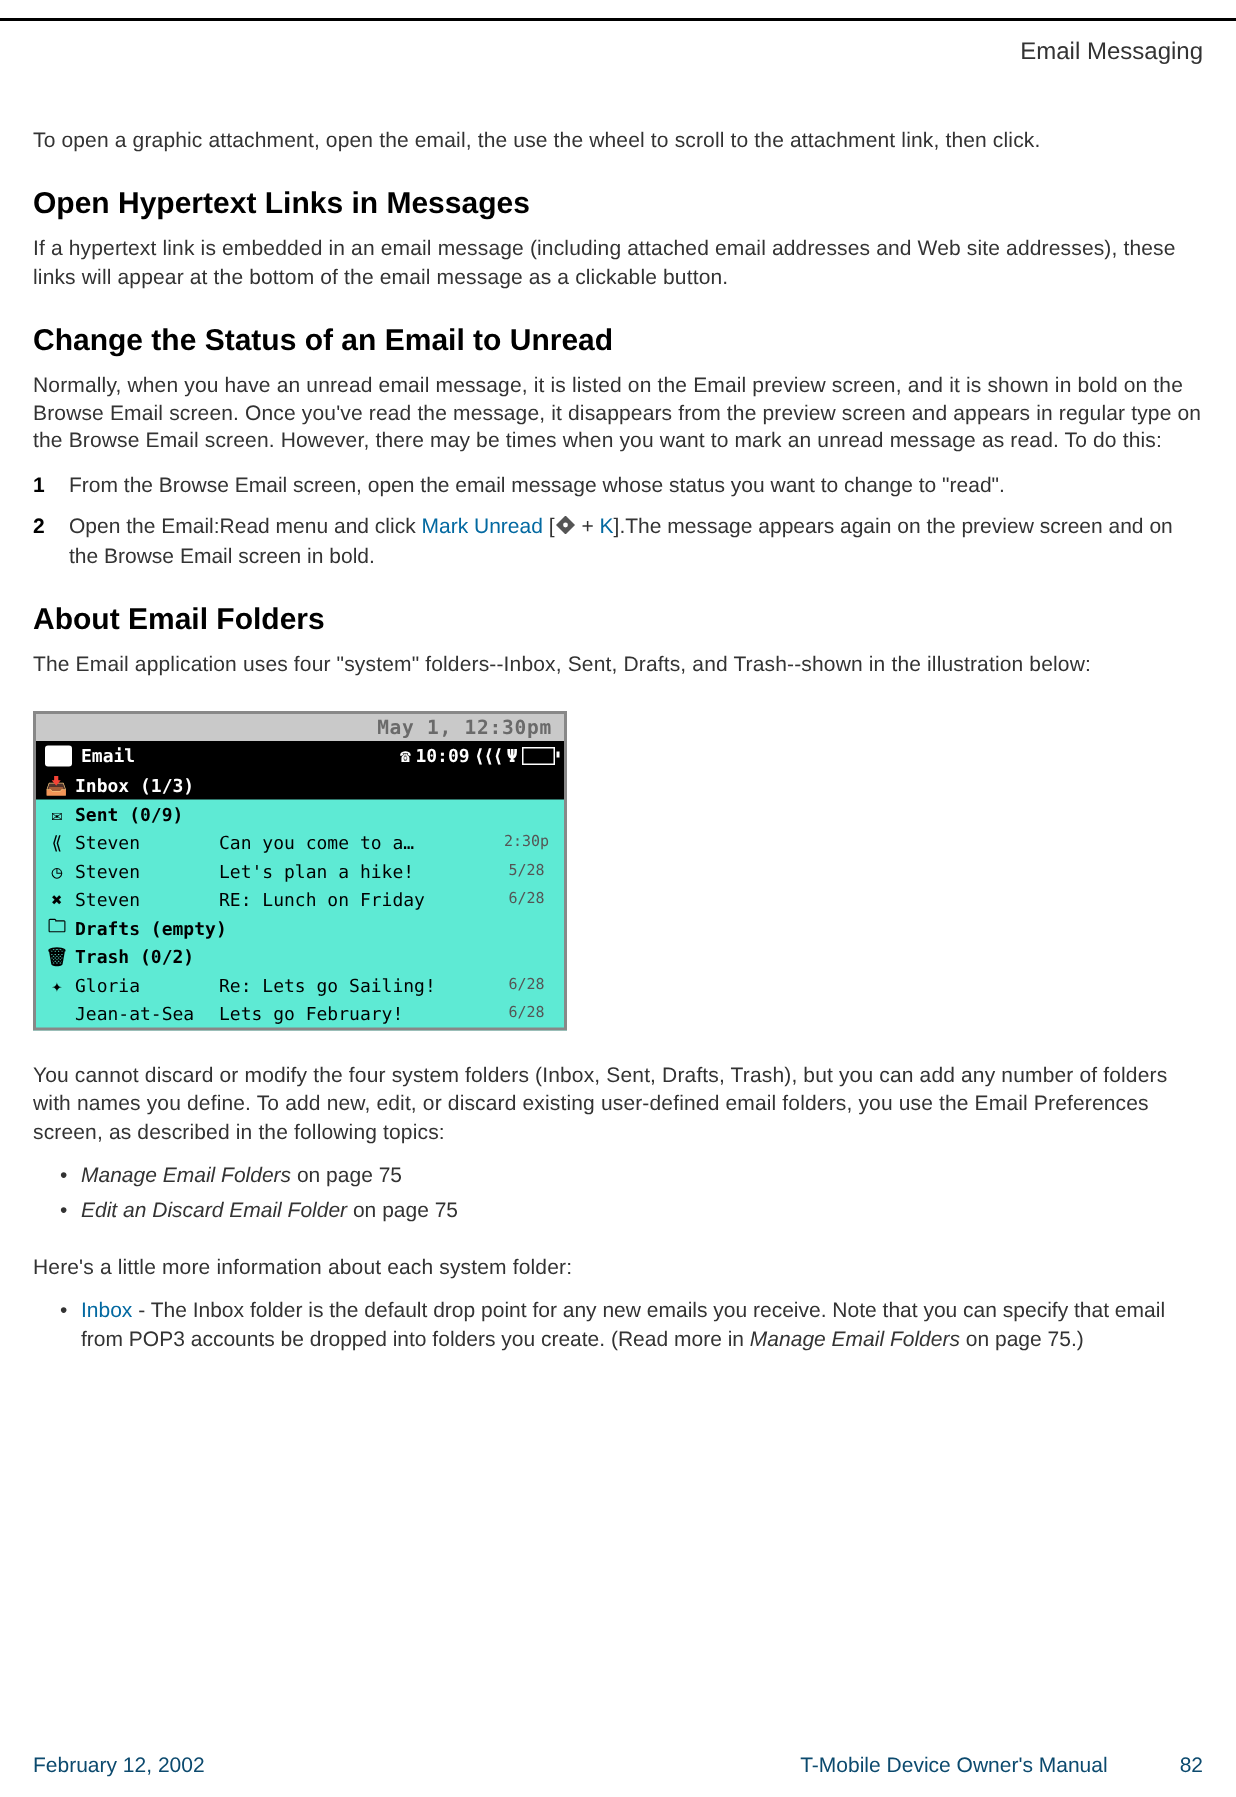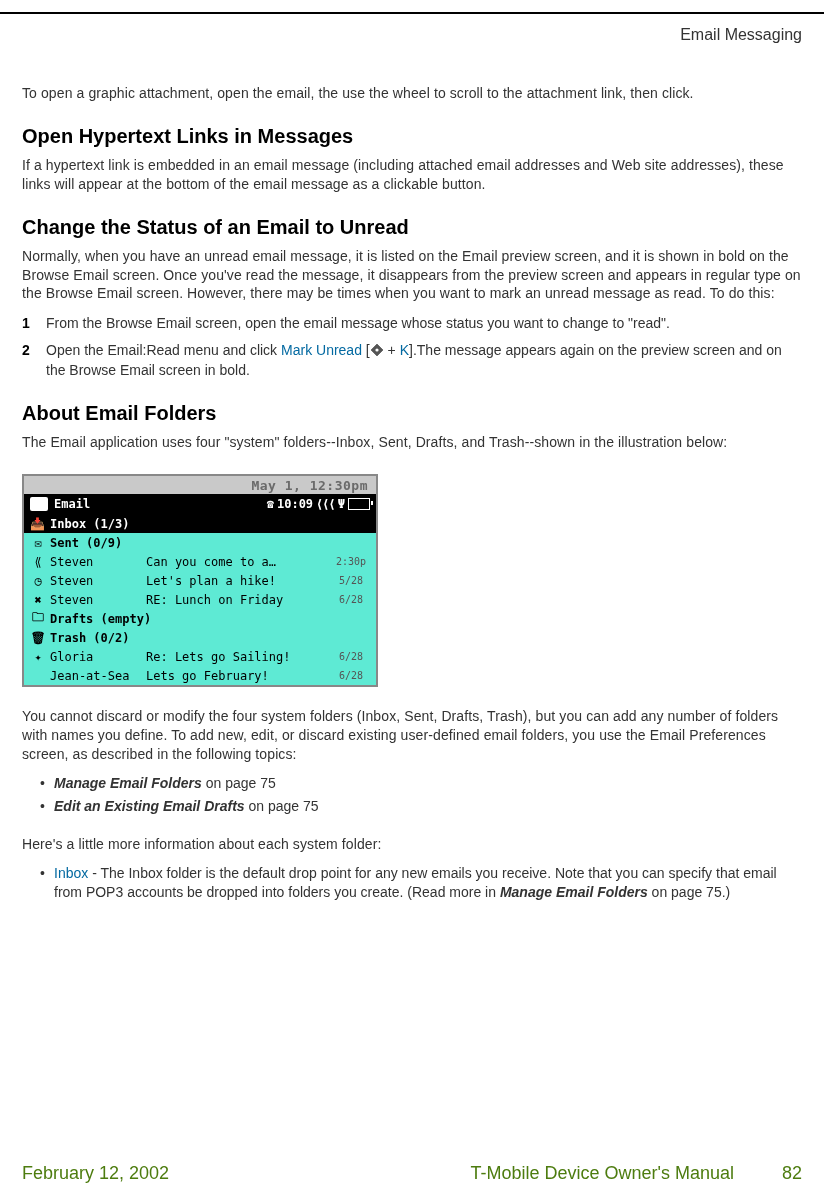--- a/index.html
+++ b/index.html
@@ -164,30 +164,30 @@
     color: #333;
     line-height: 1.4;
     margin-bottom: 4px;
   }
   ul.bullets > li::before {
     content: "•";
     position: absolute;
     left: -14px;
     top: 0;
   }
-  .italic { font-style: italic; font-weight: bold; }
+  .italic { font-style: italic; }
 
   .footer {
     position: absolute;
     bottom: 26px;
     left: 22px;
     right: 22px;
     display: flex;
-    font-size: 18px;
-    color: #4d7c0f;
+    font-size: 14px;
+    color: #0c4a6e;
   }
   .footer .center { margin-left: auto; }
   .footer .pg { margin-left: 48px; }
 </style>
 </head>
 <body>
 
 <div class="page">
 
   <div class="top-right">Email Messaging</div>
@@ -277,21 +277,21 @@
       <span class="dev-sender">Jean-at-Sea</span>
       <span class="dev-subject">Lets go February!</span>
       <span class="dev-time">6/28</span>
     </div>
   </div>
 
   <p class="body-text" style="margin-bottom:10px">You cannot discard or modify the four system folders (Inbox, Sent, Drafts, Trash), but you can add any number of folders with names you define. To add new, edit, or discard existing user-defined email folders, you use the Email Preferences screen, as described in the following topics:</p>
 
   <ul class="bullets">
     <li><span class="italic">Manage Email Folders</span><span> on page 75</span></li>
-    <li><span class="italic">Edit an Existing Email Drafts</span><span> on page 75</span></li>
+    <li><span class="italic">Edit an Discard Email Folder</span><span> on page 75</span></li>
   </ul>
 
   <p class="body-text" style="margin-bottom:10px">Here's a little more information about each system folder:</p>
 
   <ul class="bullets">
     <li>
       <span class="bold">Inbox</span><span> - The Inbox folder is the default drop point for any new emails you receive. Note that you can specify that email from POP3 accounts be dropped into folders you create. (Read more in </span><span class="italic">Manage Email Folders</span><span> on page 75.)</span>
     </li>
   </ul>
 

